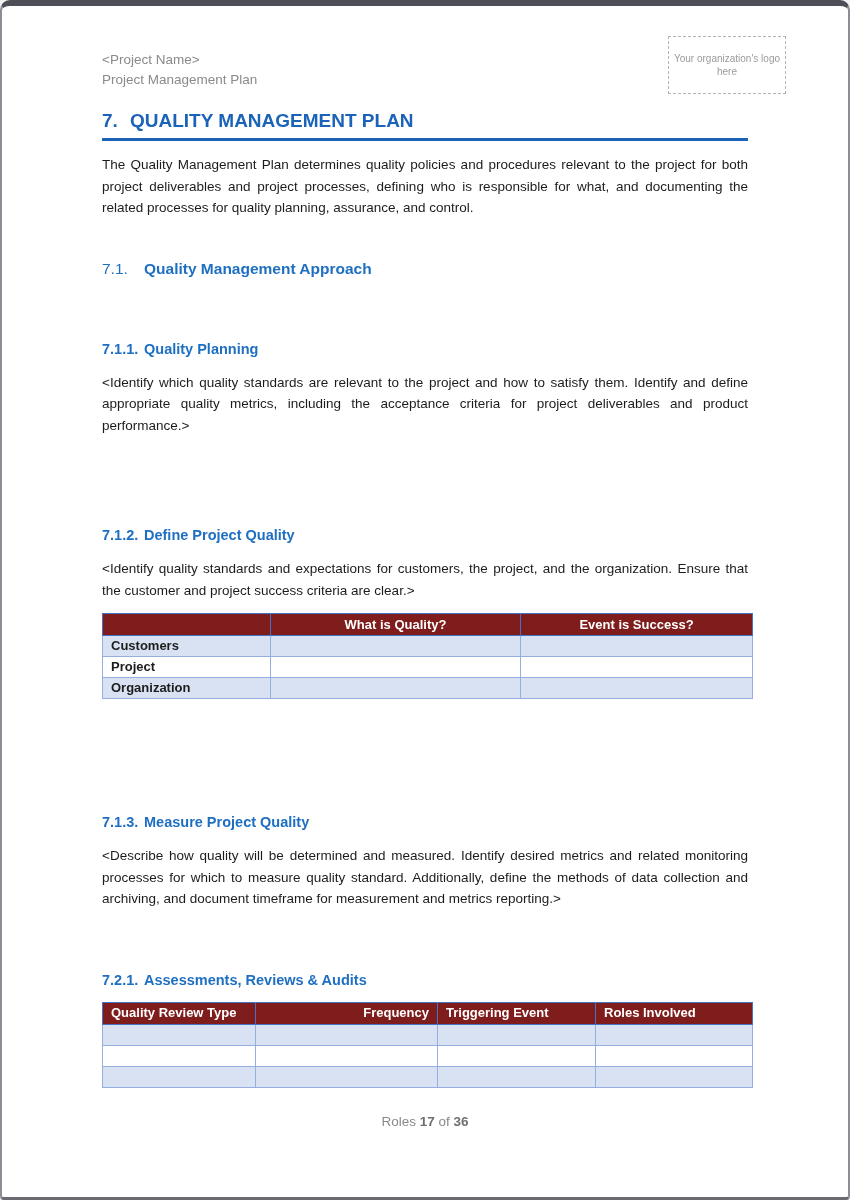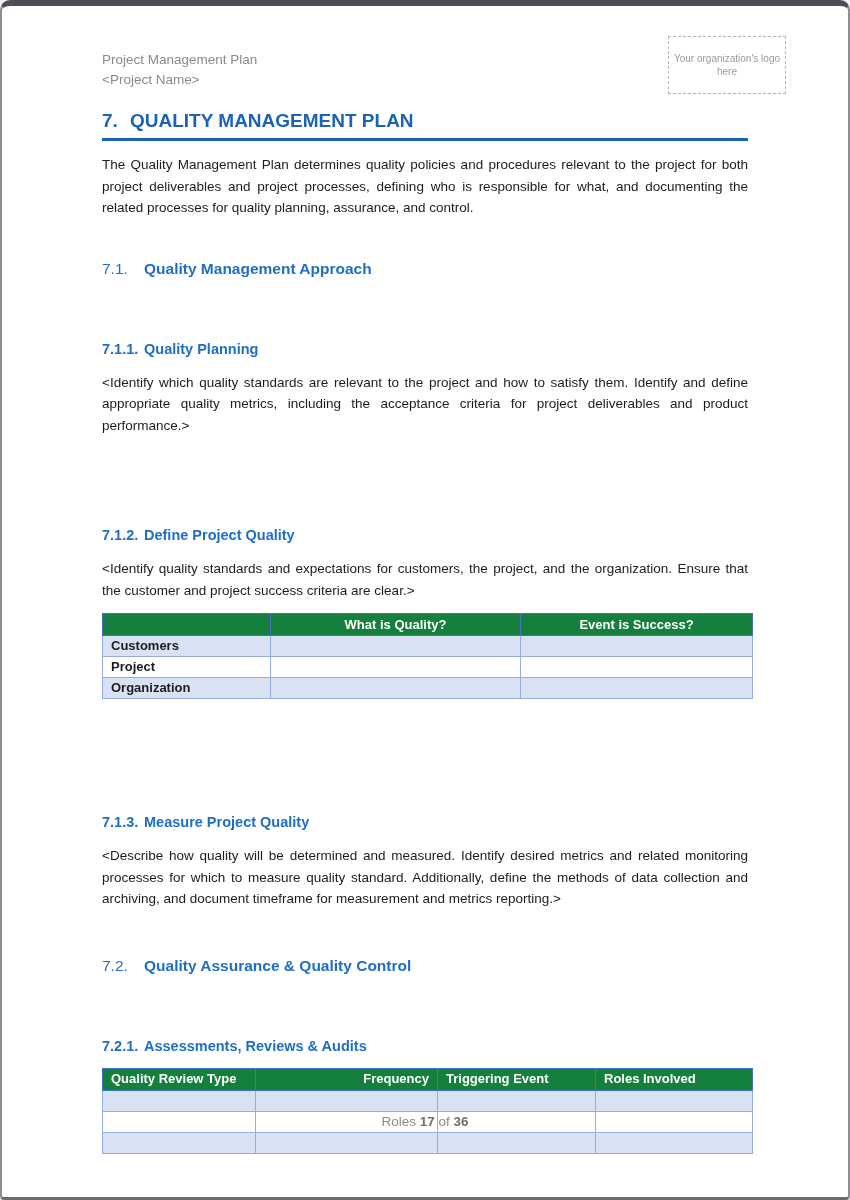--- a/index.html
+++ b/index.html
@@ -39,21 +39,21 @@
   .h2 { margin-top: 40px; color: #1e6fc2; font-size: 15.5px; font-weight: bold; line-height: 20px; }
   .h2 .h-num { display: inline-block; width: 42px; font-weight: normal; }
   .h3 { margin-top: 16px; color: #1e6fc2; font-size: 14.5px; font-weight: bold; line-height: 20px; }
   .h3 .h-num { display: inline-block; width: 42px; margin-top: 44px; }
 
   .para { margin-top: 13px; color: #1c1c1c; font-size: 13.5px; line-height: 21.5px; text-align: justify; }
 
   
   table { border-collapse: collapse; table-layout: fixed; width: 650px; margin-top: 12px; }
   th, td { font-size: 13px; line-height: 16px; padding: 2px 8px; overflow: hidden; white-space: nowrap; }
-  thead th { background: #15803d; color: #ffffff; font-weight: bold; height: 22px; border: 1px solid #4472c4; }
+  thead th { background: #7f1d1d; color: #ffffff; font-weight: bold; height: 22px; border: 1px solid #4472c4; }
   tbody td { height: 20px; border: 1px solid #95aedd; color: #1c1c1c; }
   tr.band td { background: #d9e2f3; }
   tr.plain td { background: #ffffff; }
   td.row-label { font-weight: bold; }
   table.t-quality th.c-blank { width: 168px; }
   table.t-quality th.c-quality { width: 250px; text-align: center; }
   table.t-quality th.c-success { width: 232px; text-align: center; }
   table.t-review th { text-align: left; }
   table.t-review th.c1 { width: 153px; }
   table.t-review th.c2 { width: 182px; text-align: right; }
@@ -70,22 +70,22 @@
   .doc-footer b { color: #6f6f6f; }
 </style>
 </head>
 <body>
 
 <div class="page">
   <div class="content">
 
     <div class="doc-header">
       <div class="doc-header-text">
+        <div>&lt;Project Name&gt;</div>
         <div>Project Management Plan</div>
-        <div>&lt;Project Name&gt;</div>
       </div>
       <div class="logo-box">
         <span>Your organization's logo here</span>
       </div>
     </div>
 
     <div class="h1">
       <span class="h-num">7.</span><span>QUALITY MANAGEMENT PLAN</span>
     </div>
     <div class="h1-rule"></div>
@@ -131,23 +131,20 @@
           <td>&nbsp;</td>
         </tr>
       </tbody>
     </table>
 
     <div class="h3 h2-follow">
       <span class="h-num">7.1.3.</span><span>Measure Project Quality</span>
     </div>
     <div class="para">&lt;Describe how quality will be determined and measured. Identify desired metrics and related monitoring processes for which to measure quality standard. Additionally, define the methods of data collection and archiving, and document timeframe for measurement and metrics reporting.&gt;</div>
 
-    <div class="h2 h2-72">
-      <span class="h-num">7.2.</span><span>Quality Assurance &amp; Quality Control</span>
-    </div>
 
     <div class="h3">
       <span class="h-num">7.2.1.</span><span>Assessments, Reviews &amp; Audits</span>
     </div>
 
     <table class="t-review">
       <thead>
         <tr>
           <th class="c1">Quality Review Type</th>
           <th class="c2">Frequency</th>

